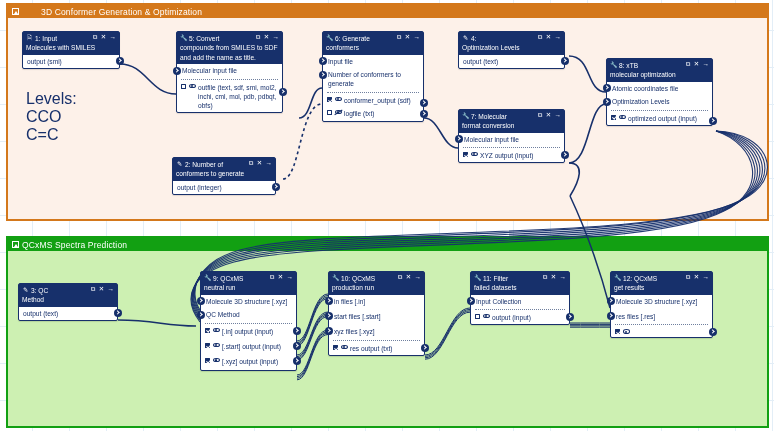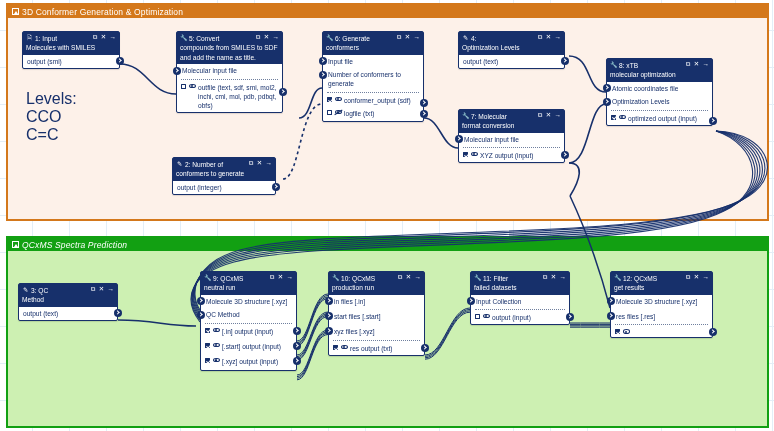--- a/index.html
+++ b/index.html
@@ -67,27 +67,26 @@
     width: 0; height: 0;
     border-left: 2px solid transparent;
     border-right: 2px solid transparent;
     border-bottom: 3px solid #fff;
   }
 
   #sec-conformer {
     left: 6px; top: 3px; width: 763px; height: 218px;
     border-color: #d4781b;
   }
-  #sec-conformer .section-header { background: #d4781b; }
+  #sec-conformer .section-header { background: #d4781b; gap: 19px; }
   #sec-conformer .section-body  { background: #fdf1e9; }
 
   #sec-qcxms {
     left: 6px; top: 236px; width: 763px; height: 192px;
     border-color: #12a012;
-    font-style: italic;
   }
   #sec-qcxms .section-header { background: #12a012; }
   #sec-qcxms .section-body  { background: #cdf0b2; }
 
   
   #edges {
     position: absolute;
     left: 0; top: 0;
     width: 774px; height: 431px;
     pointer-events: none;

